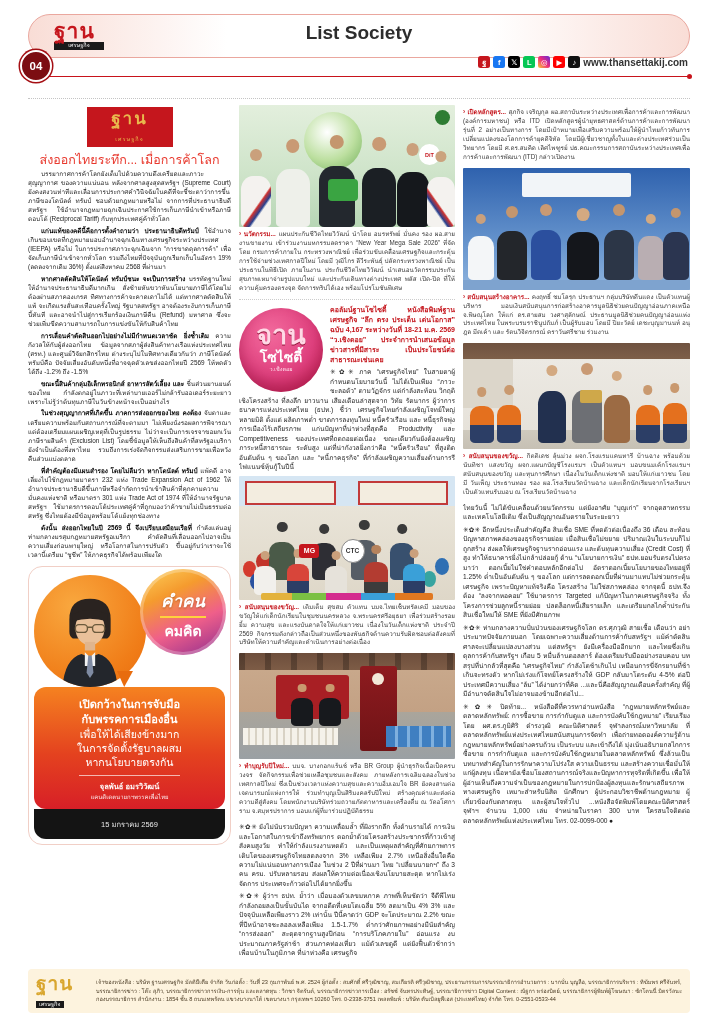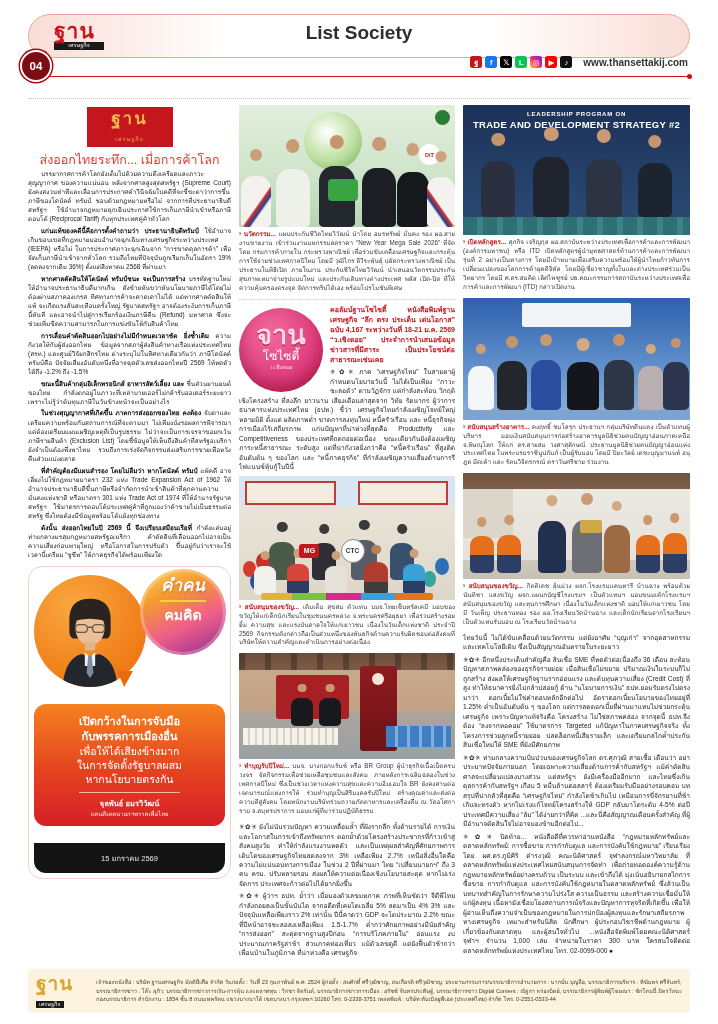--- a/index.html
+++ b/index.html
@@ -16,21 +16,21 @@
   .redbar{position:absolute;left:4px;top:43px;width:468px;height:21px;border-radius:12px;
           background:linear-gradient(90deg,#9d0c11 0%,#c8131b 40%,#e87115 100%);
           color:#fff;font-size:8.5px;line-height:21px;padding-left:36px;box-sizing:border-box;white-space:nowrap;}
   .redbar .yr{color:#ffd23c;font-weight:bold;font-style:italic;font-size:13px;padding:0 2px;}
   .pnum{position:absolute;left:-8px;top:38px;width:28px;height:28px;border-radius:50%;background:#7c0d12;
         border:2px solid #fff;box-shadow:0 0 0 1.5px #a50f14;color:#fff;font-weight:bold;
         text-align:center;line-height:28px;font-size:11.5px;z-index:2;}
   .hdr-right{position:absolute;right:2px;top:44px;display:flex;align-items:center;gap:3px;}
   .sic{width:12px;height:12px;border-radius:2.5px;color:#fff;font-size:7.5px;font-weight:bold;
        display:flex;align-items:center;justify-content:center;}
-  .url{font-size:10px;font-weight:bold;color:#333;margin-left:8px;}
+  .url{font-size:10px;font-weight:bold;color:#333;margin-left:0;}
   .redline{position:absolute;left:0;right:0;top:64px;border-top:1.2px solid #c8131b;}
   .redline i{position:absolute;right:-2px;top:-3px;width:5px;height:5px;border-radius:50%;background:#c8131b;}
   
   .columns{display:flex;gap:8px;margin:12px 28px 0;height:858px;border-top:1px dotted #c4c4c4;padding-top:6px;box-sizing:content-box;}
   .col{overflow:hidden;}
   .col-l{width:203px;}
   .col-m{width:216px;}
   .col-r{width:227px;}
   
   .lbox{width:86px;height:40px;background:#c5161d;margin:2px auto 6px;text-align:center;padding-top:3px;box-sizing:border-box;}
@@ -44,24 +44,24 @@
   .qcard{margin-top:7px;border:1px solid #f1cfc6;border-radius:14px;overflow:hidden;background:#fff;}
   .qtop{position:relative;height:120px;}
   .qbubble{position:absolute;left:5px;top:8px;width:112px;height:112px;border-radius:50%;
            background:radial-gradient(circle at 35% 28%,#f9a83f 0%,#f07c17 70%,#e86c0e 100%);overflow:hidden;}
   .qbubble svg{position:absolute;left:50%;bottom:-2px;transform:translateX(-50%);}
   .qtail{position:absolute;left:88px;top:104px;width:16px;height:16px;background:#e86c0e;
          clip-path:polygon(0 0,100% 0,45% 100%);}
   .qbadge{position:absolute;right:4px;top:2px;width:86px;height:86px;border-radius:50%;text-align:center;
           background:linear-gradient(155deg,#fdd25c 0%,#f59b2e 30%,#ef5f8a 62%,#8d2c8f 100%);
           box-shadow:inset 0 0 0 3px rgba(255,255,255,.25);}
-  .qbadge .w1{display:block;margin-top:2px;font-size:17px;font-weight:bold;font-style:italic;color:#fff;text-shadow:0 1px 2px rgba(120,40,0,.5);}
+  .qbadge .w1{display:block;margin-top:18px;font-size:17px;font-weight:bold;font-style:italic;color:#fff;text-shadow:0 1px 2px rgba(120,40,0,.5);}
   .qbadge .bar{display:block;width:46px;height:2px;margin:2px auto;background:#ffd23c;}
   .qbadge .w2{display:block;font-size:14px;font-weight:bold;color:#fff;}
-  .qbody{margin:17px 5px;background:linear-gradient(180deg,#f58220 0%,#e4421f 55%,#d71f27 100%);
+  .qbody{margin:0 5px;background:linear-gradient(180deg,#f58220 0%,#e4421f 55%,#d71f27 100%);
          border-radius:12px;padding:10px 8px 7px;text-align:center;color:#fff;}
   .qb-b{font-size:11px;font-weight:bold;line-height:1.35;}
   .qb-r{font-size:10.5px;line-height:1.35;}
   .qdiv{width:58%;height:1px;background:rgba(255,255,255,.65);margin:6px auto 4px;}
   .qname{font-size:7.5px;font-weight:bold;}
   .qrole{font-size:6px;opacity:.9;}
   .qdate{margin:0 5px 5px;background:#141414;color:#e8e8e8;text-align:center;font-size:7.5px;
          padding:9px 0;border-radius:0 0 12px 12px;}
   
   .photo{position:relative;width:100%;overflow:hidden;border-radius:1px;}
@@ -73,21 +73,21 @@
   .cap{font-size:6.3px;line-height:1.42;color:#3a3a3a;text-align:justify;margin:3px 0 6px;}
   .cap b{color:#111;}
   .cap .mk{color:#c5161d;font-weight:bold;}
   .sep{border-top:1px dotted #cccccc;margin:2px 0 5px;}
   
   .soc{margin:1px 0 4px;}
   .soc-logo{float:left;width:84px;height:84px;border-radius:50%;margin:3px 7px 2px 0;text-align:center;
             background:radial-gradient(circle at 38% 30%,#f2699c 0%,#e0417f 55%,#c51f52 100%);
             box-shadow:inset 0 -8px 14px rgba(120,0,40,.35);}
   .soc-logo .s1{display:block;margin-top:14px;font-size:27px;font-weight:bold;color:#ffd9e6;line-height:1;text-shadow:0 1px 0 #8f0f35;}
-  .soc-logo .s2{display:block;font-size:12px;color:#fff;font-weight:normal;line-height:1.2;}
+  .soc-logo .s2{display:block;font-size:14px;color:#fff;font-weight:bold;line-height:1.2;}
   .soc-logo .s3{display:block;font-size:5.5px;color:#ffe3ee;}
   .soc-intro{font-size:7px;line-height:1.45;font-weight:bold;color:#c5161d;text-align:justify;}
   .soc-p,.tail-p{font-size:6.6px;line-height:1.44;text-align:justify;color:#1d1d1d;margin:2px 0 3px;}
   
   .lp-t1{position:absolute;top:6px;left:0;right:0;text-align:center;color:#fff;font-size:6px;font-weight:bold;letter-spacing:.8px;}
   .lp-t2{position:absolute;top:14px;left:0;right:0;text-align:center;color:#fff;font-size:9.5px;font-weight:bold;letter-spacing:.3px;}
   .tag{position:absolute;color:#fff;font-weight:bold;display:flex;align-items:center;justify-content:center;}
   
   .footer{display:flex;gap:8px;align-items:center;background:#fdf3de;border-radius:4px;
           margin:6px 28px 0;padding:4px 8px;height:44px;box-sizing:border-box;}
@@ -241,29 +241,20 @@
         <span style="position:absolute;right:2%;bottom:12%;width:30%;height:20%;background:repeating-linear-gradient(90deg,#3f7fc1 0 9px,#7fb0de 9px 12px)"></span>
       </div>
       <p class="cap"><b class="mk">› ทำบุญรับปีใหม่...</b> <span>บมจ. บางกอกแร้นช์ หรือ BR Group ผู้นำธุรกิจเนื้อเป็ดครบวงจร จัดกิจกรรมเพื่อช่วยเหลือชุมชนและสังคม ภายหลังการเฉลิมฉลองในช่วงเทศกาลปีใหม่ ซึ่งเป็นช่วงเวลาแห่งความสุขและความอิ่มเอมใจ BR ยังคงสานต่อเจตนารมณ์แห่งการให้ ร่วมทำบุญเป็นสิริมงคลรับปีใหม่ สร้างคุณค่าและส่งต่อความดีสู่สังคม โดยพนักงานบริษัทร่วมถวายภัตตาหารและเครื่องดื่ม ณ วัดอโศการาม จ.สมุทรปราการ มอบแก่ผู้ที่มาร่วมปฏิบัติธรรม</span></p>
 
       <p class="tail-p">✳✿✳ ยังไม่นับรวมปัญหา ความเหลื่อมล้ำ ที่ฝังรากลึก ทั้งด้านรายได้ การเงิน และโอกาสในการเข้าถึงทรัพยากร ตอกย้ำด้วยโครงสร้างประชากรที่ก้าวเข้าสู่สังคมสูงวัย ทำให้กำลังแรงงานหดตัว และเป็นเหตุผลสำคัญที่ศักยภาพการเติบโตของเศรษฐกิจไทยลดลงจาก 3% เหลือเพียง 2.7% เหนือสิ่งอื่นใดคือ ความไม่แน่นอนทางการเมือง ในช่วง 2 ปีที่ผ่านมา ไทย “เปลี่ยนนายกฯ” ถึง 3 คน ครม. ปรับหลายรอบ ส่งผลให้ความต่อเนื่องเชิงนโยบายสะดุด หากไม่เร่งจัดการ ประเทศจะก้าวต่อไปได้ยากยิ่งขึ้น</p>
       <p class="tail-p">✳✿✳ ผู้ว่าฯ ธปท. ย้ำว่า เมื่อมองตัวเลขมหภาค ภาพที่เห็นชัดว่า จีดีพีไทยกำลังถอยลงเป็นขั้นบันได จากอดีตที่เคยโตเฉลี่ย 5% ลดมาเป็น 4% 3% และปัจจุบันเหลือเพียงราว 2% เท่านั้น ปีนี้คาดว่า GDP จะโตประมาณ 2.2% ขณะที่ปีหน้าอาจชะลอลงเหลือเพียง 1.5-1.7% ต่ำกว่าศักยภาพอย่างมีนัยสำคัญ “การส่งออก” สะดุดจากฐานสูงปีก่อน “การบริโภคภายใน” อ่อนแรง งบประมาณภาครัฐล่าช้า ส่วนภาคท่องเที่ยว แม้ตัวเลขดูดี แต่ยังฟื้นตัวช้ากว่าเพื่อนบ้านในภูมิภาค ที่น่าห่วงคือ เศรษฐกิจ</p>
     </div>
 
     <div class="col col-r">
 
-      <div class="photo" style="height:130px;background:linear-gradient(180deg,#1d3156 0%,#27456f 70%,#2a4a74 100%)">
-        <div class="lp-t1">LEADERSHIP PROGRAM ON</div>
-        <div class="lp-t2">TRADE AND DEVELOPMENT STRATEGY #2</div>
-        <i class="sil" style="left:8%;bottom:14%;width:34px;height:84px;--h:#c4966e;--b:#2a3040"></i>
-        <i class="sil" style="left:31%;bottom:14%;width:36px;height:90px;--h:#c99a74;--b:#20242e"></i>
-        <i class="sil" style="left:54%;bottom:14%;width:36px;height:88px;--h:#c99a74;--b:#2c3342"></i>
-        <i class="sil" style="left:77%;bottom:14%;width:34px;height:82px;--h:#c4966e;--b:#1c2430"></i>
-        <span style="position:absolute;left:0;bottom:0;width:100%;height:14%;background:repeating-linear-gradient(90deg,#2e6f74 0 14px,#3d8289 14px 20px)"></span>
-      </div>
       <p class="cap"><b class="mk">› เปิดหลักสูตร...</b> <span>สุภกิจ เจริญกุล ผอ.สถาบันระหว่างประเทศเพื่อการค้าและการพัฒนา (องค์การมหาชน) หรือ ITD เปิดหลักสูตรผู้นำยุทธศาสตร์ด้านการค้าและการพัฒนา รุ่นที่ 2 อย่างเป็นทางการ โดยมีเป้าหมายเพื่อเสริมความพร้อมให้ผู้นำไทยก้าวทันการเปลี่ยนแปลงของโลกการค้ายุคดิจิทัล โดยมีผู้เชี่ยวชาญทั้งในและต่างประเทศร่วมเป็นวิทยากร โดยมี ศ.ดร.สมคิด เลิศไพฑูรย์ ปธ.คณะกรรมการสถาบันระหว่างประเทศเพื่อการค้าและการพัฒนา (ITD) กล่าวเปิดงาน</span></p>
 
       <div class="photo" style="height:122px;background:linear-gradient(180deg,#2f62ae 0%,#6694cd 62%,#8fb4de 100%)">
         <span style="position:absolute;left:26%;top:4%;width:48%;height:20%;background:#f2f5f8;border-radius:2px"></span>
         <i class="sil" style="left:2%;bottom:8%;width:26px;height:66px;--h:#caa07c;--b:#f4f6f8"></i>
         <i class="sil" style="left:15%;bottom:8%;width:30px;height:74px;--h:#c4966e;--b:#23262b"></i>
         <i class="sil" style="left:30%;bottom:8%;width:30px;height:76px;--h:#c99a74;--b:#2b4f9e"></i>
         <i class="sil" style="left:46%;bottom:8%;width:32px;height:72px;--h:#d3a981;--b:#14161b"></i>
         <i class="sil" style="left:62%;bottom:8%;width:30px;height:76px;--h:#c4966e;--b:#2c3647"></i>
         <i class="sil" style="left:77%;bottom:8%;width:26px;height:66px;--h:#d3a981;--b:#b9aeb2"></i>

